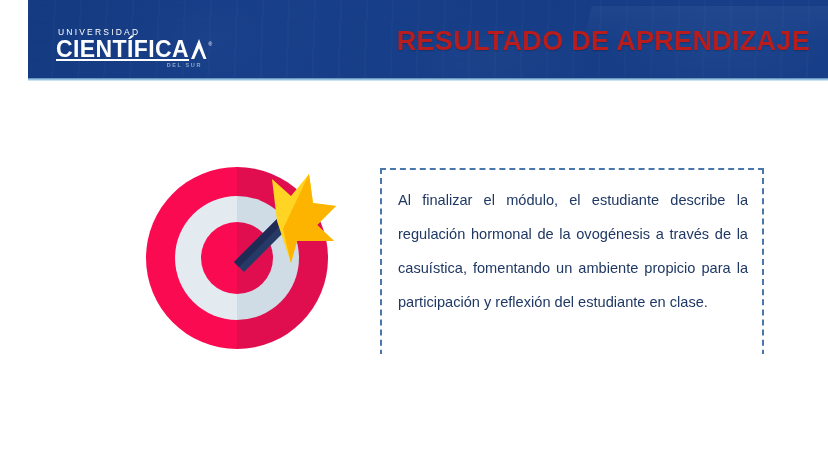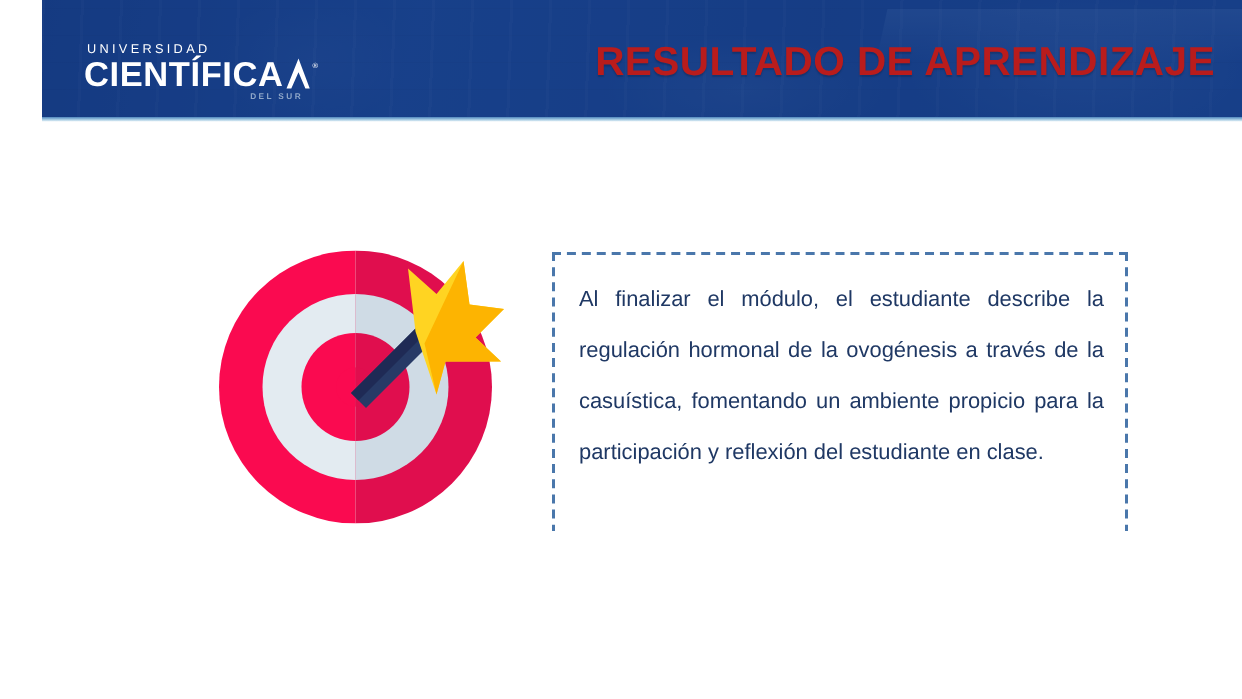--- a/index.html
+++ b/index.html
@@ -95,20 +95,21 @@
     font-weight: normal;
     color: #ffffff;
     line-height: 10px;
     padding-left: 2px;
   }
   .logo-main {
     display: flex;
     align-items: flex-end;
     line-height: 1;
     margin-top: 1px;
+    text-decoration: underline;
   }
   .logo-cientifica {
     font-size: 23px;
     font-weight: bold;
     letter-spacing: 0.4px;
     color: #ffffff;
     line-height: 22px;
   }
   .logo-chevron {
     position: relative;
@@ -154,21 +155,21 @@
     left: 103px;
     top: 167px;
     width: 212px;
     height: 182px;
   }
   .target-wrap svg { display: block; }
 
   
   .textbox {
     position: absolute;
-    left: 340px;
+    left: 352px;
     top: 168px;
     width: 384px;
     height: 208px;
     border: 2px dashed #4a77ab;
     box-sizing: border-box;
     background: transparent;
   }
   .textbox-inner {
     position: absolute;
     left: 16px;

